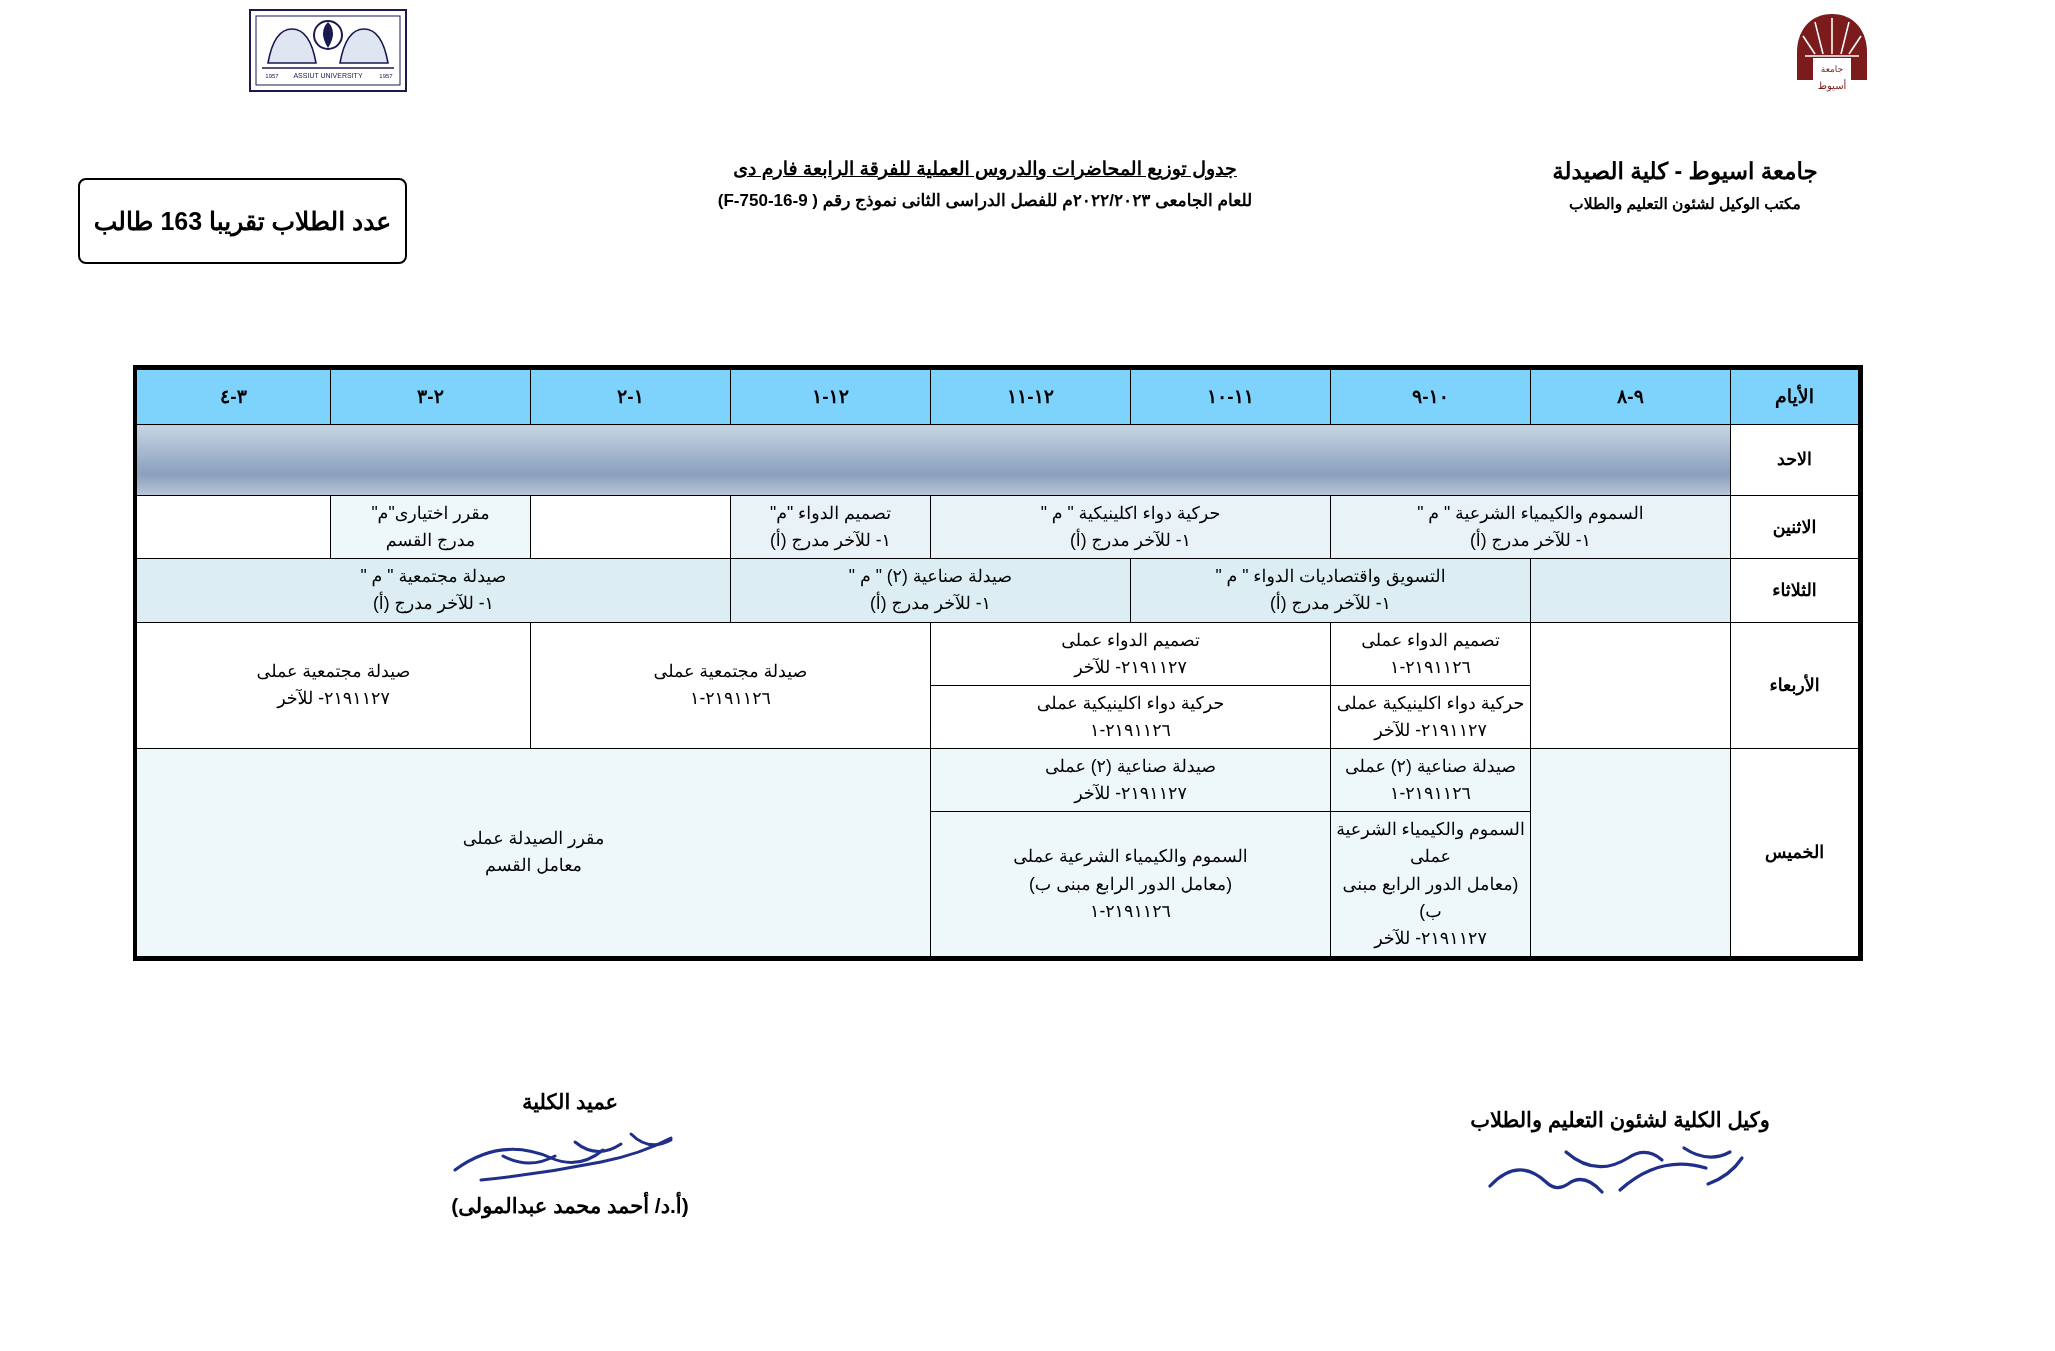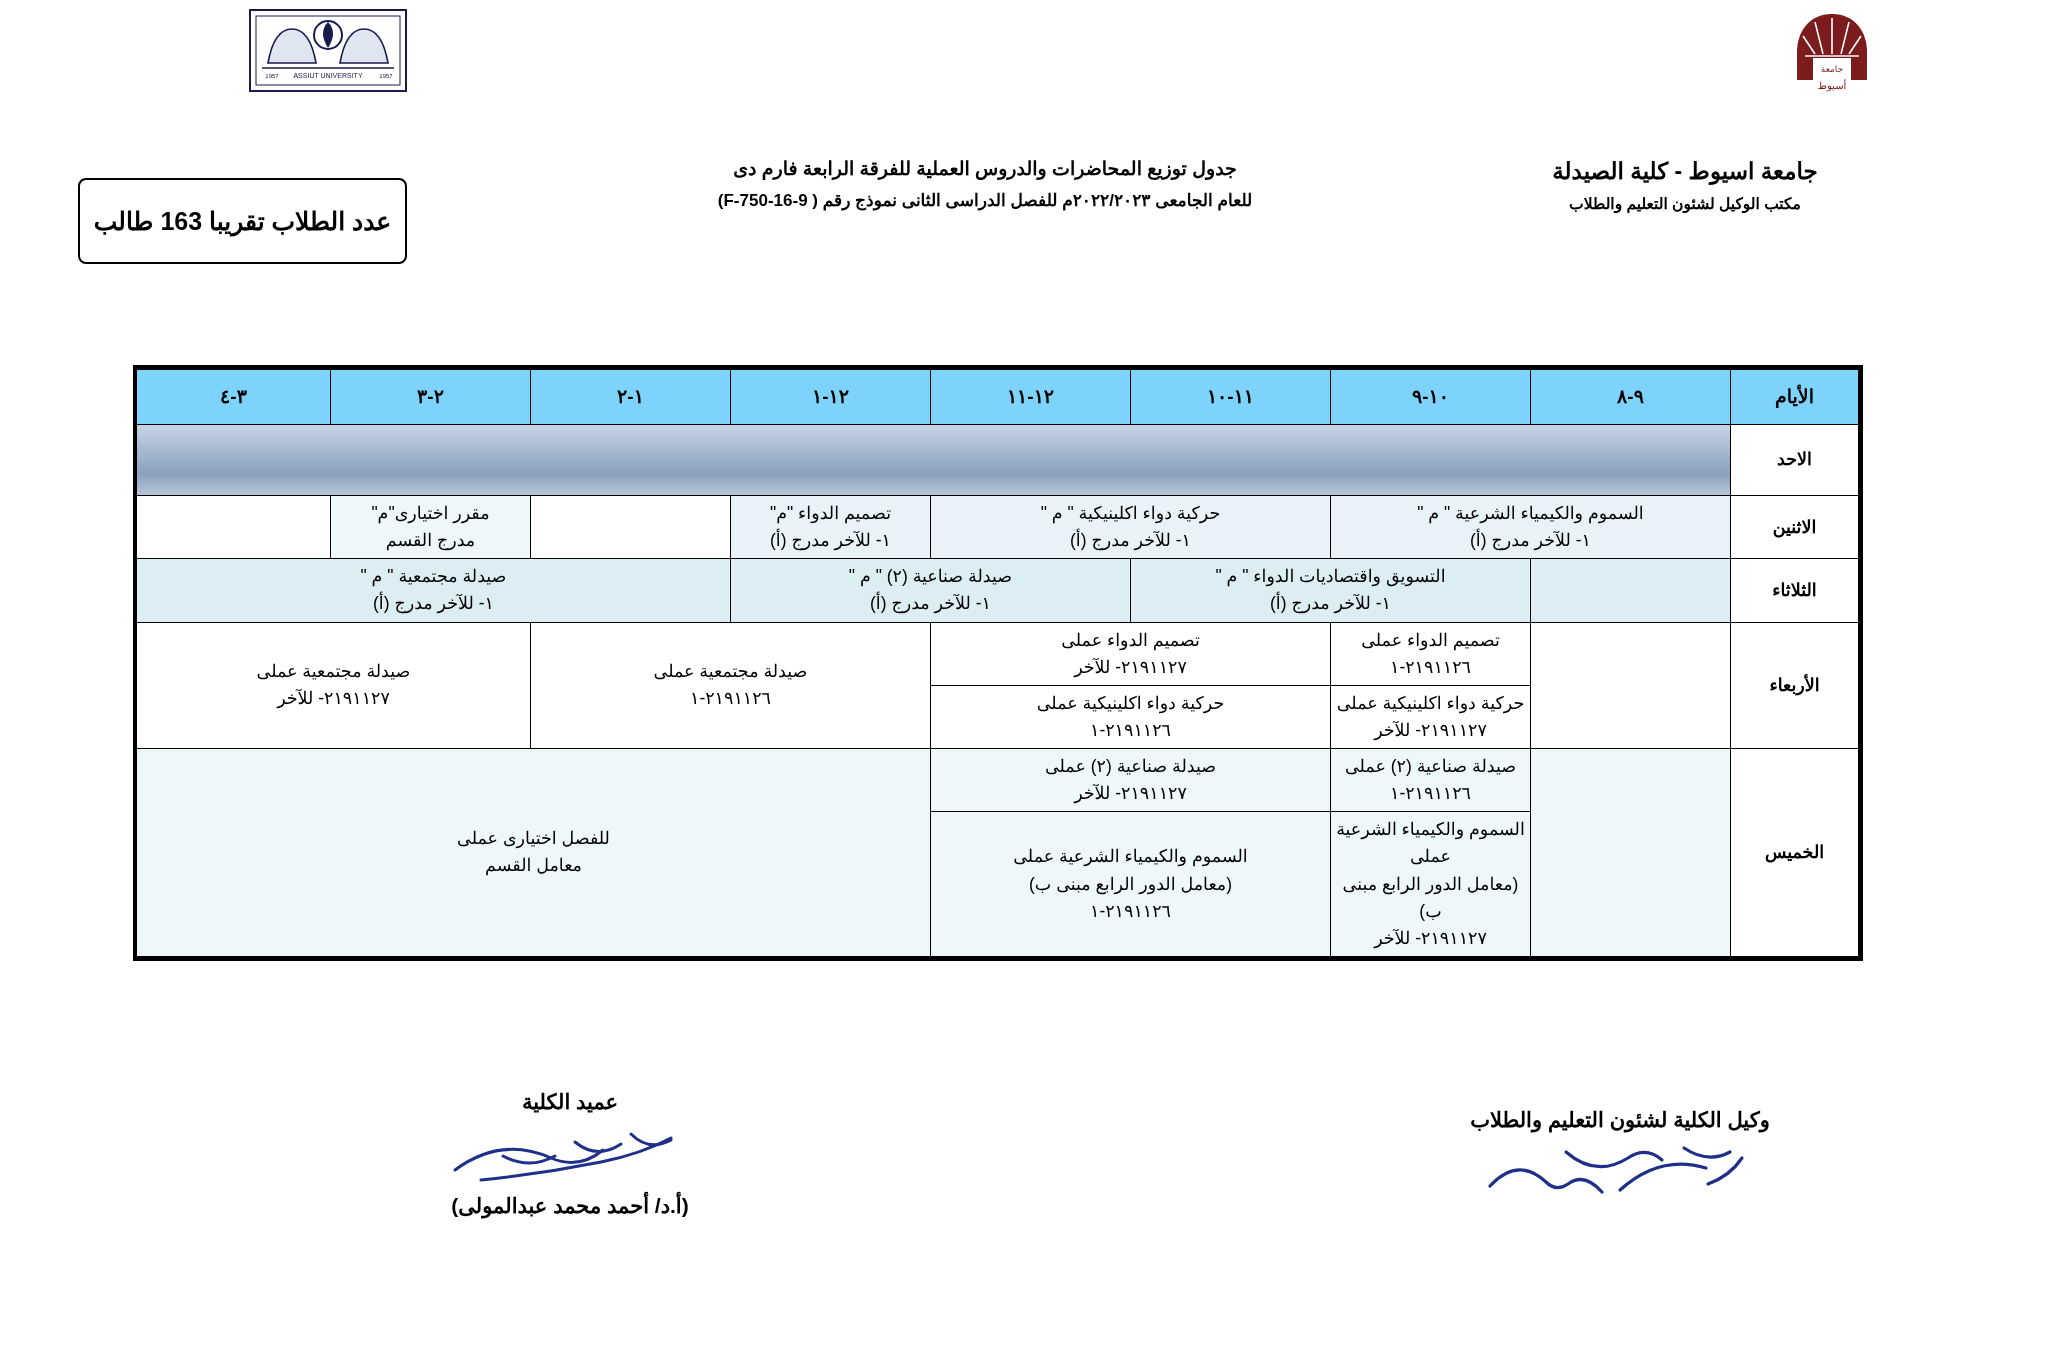--- a/index.html
+++ b/index.html
@@ -53,20 +53,21 @@
     position: absolute;
     top: 152px;
     right: 700px;
     width: 740px;
     text-align: center;
     line-height: 1.8;
   }
   .title-block .t1 {
     font-size: 19px;
     font-weight: bold;
+    text-decoration: underline;
   }
   .title-block .t2 {
     font-size: 17px;
     font-weight: bold;
   }
 
   .count-box {
     position: absolute;
     top: 178px;
     right: 1648px;
@@ -306,21 +307,21 @@
     <td class="tint-c" rowspan="2"></td>
     <td class="tint-c">
       <span class="cellline">صيدلة صناعية (٢) عملى</span>
       <span class="cellline">٢١٩١١٢٦-١</span>
     </td>
     <td class="tint-c" colspan="2">
       <span class="cellline">صيدلة صناعية (٢) عملى</span>
       <span class="cellline">٢١٩١١٢٧- للآخر</span>
     </td>
     <td class="tint-c" colspan="4" rowspan="2">
-      <span class="cellline">للفصل اختيارى عملى</span>
+      <span class="cellline">مقرر الصيدلة عملى</span>
       <span class="cellline">معامل القسم</span>
     </td>
   </tr>
 
   <tr>
     <td class="tint-c">
       <span class="cellline">السموم والكيمياء الشرعية عملى</span>
       <span class="cellline">(معامل الدور الرابع مبنى ب)</span>
       <span class="cellline">٢١٩١١٢٧- للآخر</span>
     </td>

